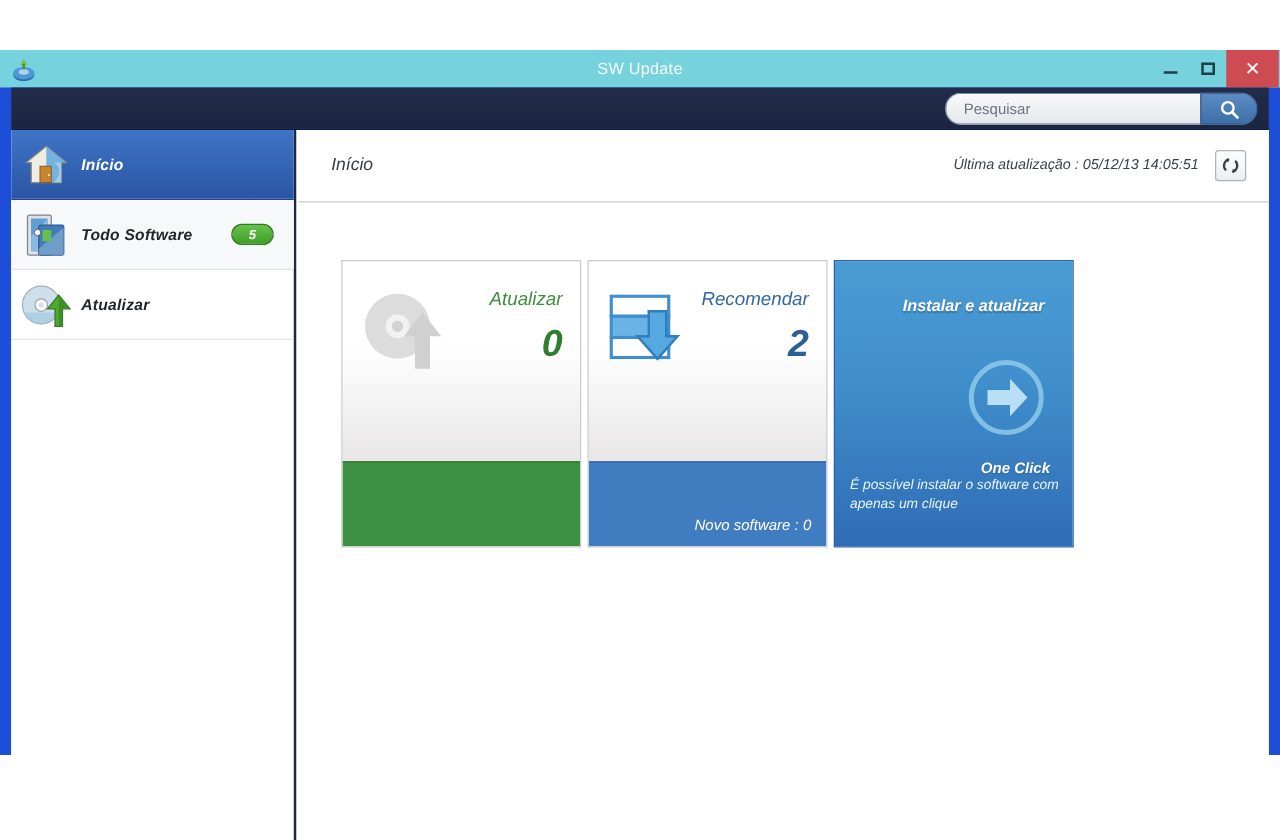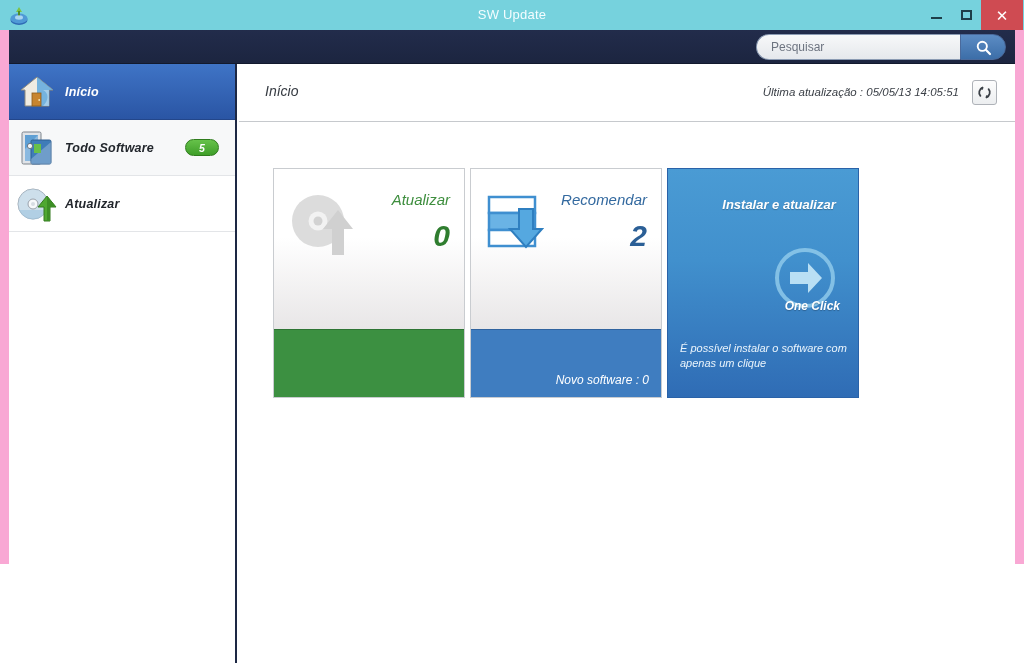--- a/index.html
+++ b/index.html
@@ -10,21 +10,22 @@
     overflow: hidden;
     font-family: "Liberation Sans", sans-serif;
     background: #ffffff;
   }
 
   
   #app-window {
     position: relative;
     width: 1024px;
     height: 564px;
-    background: #f9a8d4;
+    background: #1d4ed8;
+    margin-top: 40px;
   }
 
   
   #title-bar {
     position: absolute;
     left: 0; top: 0;
     width: 1024px; height: 30px;
     background: #76d2dd;
   }
   #app-icon {
@@ -273,21 +274,21 @@
     color: #ffffff;
     text-shadow: 0 1px 1px rgba(0,0,0,.25);
   }
   #oc-arrow {
     position: absolute;
     left: 106px; top: 78px;
     width: 62px; height: 62px;
   }
   #oc-label {
     position: absolute;
-    left: 0; top: 130px;
+    left: 0; top: 158px;
     width: 100%;
     padding-right: 18px;
     text-align: right;
     font-size: 12px;
     font-weight: bold;
     color: #ffffff;
     text-shadow: 0 1px 1px rgba(0,0,0,.25);
   }
   #oc-desc {
     position: absolute;
@@ -387,21 +388,21 @@
           </svg>
         </div>
         <span class="sb-label">Atualizar</span>
       </div>
     </div>
 
     <div id="content">
 
       <div id="content-header">
         <div id="page-title">Início</div>
-        <div id="last-update">Última atualização : 05/05/13 14:05:51</div>
+        <div id="last-update">Última atualização : 05/12/13 14:05:51</div>
         <div id="refresh-button">
           <svg width="15" height="15" viewBox="0 0 15 15">
             <path d="M11.6 4.2 A5 5 0 0 1 9.4 12.2" fill="none" stroke="#3b4047" stroke-width="1.8" stroke-linecap="round"></path>
             <path d="M3.4 10.8 A5 5 0 0 1 5.6 2.8" fill="none" stroke="#3b4047" stroke-width="1.8" stroke-linecap="round"></path>
             <path d="M9.2 10 L9.2 13.6 L12.2 11.8 Z" fill="#3b4047"></path>
             <path d="M5.8 5 L5.8 1.4 L2.8 3.2 Z" fill="#3b4047"></path>
           </svg>
         </div>
       </div>
 

